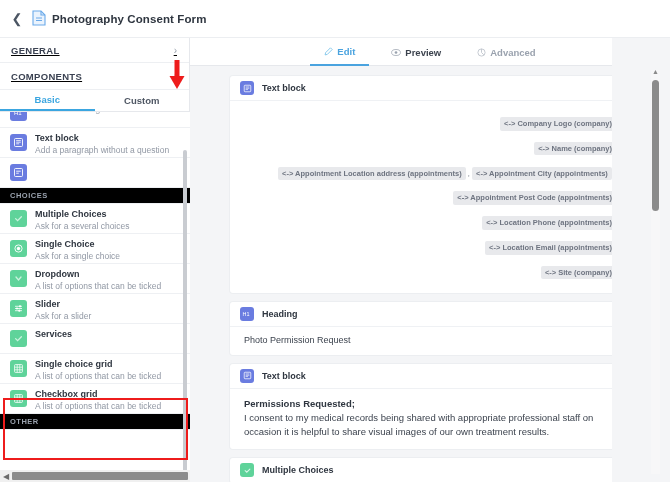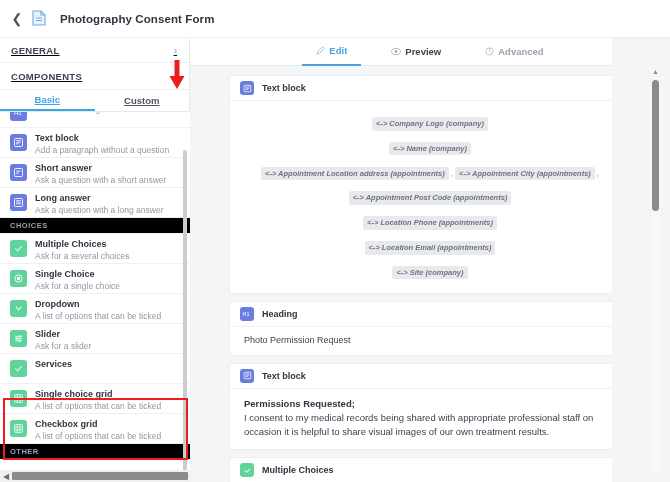--- a/index.html
+++ b/index.html
@@ -19,21 +19,21 @@
   }
   .back-chev {
     width: 14px; height: 14px; color: #4b5563; font-size: 13px;
     display: flex; align-items: center; justify-content: center; cursor: pointer;
   }
   .doc-icon {
     width: 16px; height: 18px; margin-left: 8px; position: relative;
   }
   .doc-icon svg { display: block; }
   .doc-title {
-    margin-left: 12px; font-size: 11.5px; font-weight: bold; color: #2f3640;
+    margin-left: 4px; font-size: 11.5px; font-weight: bold; color: #2f3640;
     letter-spacing: .1px;
   }
 
   
   .sidebar {
     position: absolute; left: 0; top: 38px; width: 190px; height: 444px;
     background: #ffffff; border-right: 1px solid #e6e8ec;
   }
   .acc-row {
     height: 24px; display: flex; align-items: center; justify-content: space-between;
@@ -42,21 +42,21 @@
   .acc-row .lbl { font-size: 9.5px; font-weight: bold; color: #3b4252; letter-spacing: .3px; }
   .acc-row .chev { font-size: 10px; color: #9aa2ae; }
   .acc-general { height: 25px; }
   .acc-components { height: 27px; }
 
   .tabs-basic {
     display: flex; height: 22px; border-bottom: 1px solid #e6e8ec; background: #fff;
   }
   .tabs-basic div {
     flex: 1; display: flex; align-items: center; justify-content: center;
-    font-size: 9.5px; font-weight: bold; cursor: pointer; text-decoration: underline;
+    font-size: 9.5px; font-weight: bold; cursor: pointer;
   }
   .tab-basic { color: #3ba6e0; border-bottom: 2px solid #3ba6e0; }
   .tab-custom { color: #4e5663; }
 
   .complist {
     position: absolute; top: 74px; left: 0; width: 190px; height: 390px;
     overflow: hidden; background: #fff;
   }
   .clip-top { position: relative; top: -14px; }
 
@@ -100,22 +100,22 @@
   }
   .hscroll .arrow { width: 12px; text-align: center; font-size: 8px; color: #6c6c6c; }
   .hscroll .thumb { height: 8px; background: #8b8b8b; border-radius: 1px; flex: 1; margin-right: 2px; }
 
   
   .main {
     position: absolute; left: 190px; top: 38px; width: 480px; height: 444px;
     background: #f4f5f7;
   }
   .main-tabs {
-    height: 28px; background: #fff; display: flex; align-items: center;
-    justify-content: center; gap: 16px; border-bottom: 1px solid #e6e8ec;
+    height: 28px; background: #fff; display: flex; 
+    justify-content: center; gap: 8px; border-bottom: 1px solid #e6e8ec;
   }
   .mtab {
     display: flex; align-items: center; gap: 4px; height: 28px;
     padding: 0 14px; font-size: 9.5px; font-weight: bold; cursor: pointer;
   }
   .mtab.sel { color: #4aa3df; border-bottom: 2px solid #4aa3df; }
   .mtab.off { color: #9aa2ae; }
   .mtab.mid { color: #3c434e; }
   .mtab svg { display: block; }
 
@@ -128,21 +128,21 @@
     height: 25px; display: flex; align-items: center; padding-left: 10px;
     border-bottom: 1px solid #eff1f4;
   }
   .card-head .chip {
     width: 14px; height: 14px; border-radius: 3px;
     display: flex; align-items: center; justify-content: center;
   }
   .card-head .ttl { font-size: 9px; font-weight: bold; color: #2f3640; margin-left: 8px; }
   .card-body { padding: 8px 14px 10px 14px; }
 
-  .tok-row { text-align: center; line-height: 1.55; font-style: italic; }
+  .tok-row { text-align: right; line-height: 1.55; }
   .tok {
     display: inline-block; background: #e8e9ec; color: #6e7480;
     font-size: 7.5px; padding: 1px 4px; border-radius: 2px; margin: 1px 0;
     font-weight: bold;
   }
   .comma { font-size: 7.5px; color: #6e7480; }
 
   .plain { font-size: 9px; color: #3c434e; }
   .bodytext { font-size: 9.5px; color: #3c434e; line-height: 1.5; }
   .bodytext b { color: #2f3640; }
@@ -223,38 +223,22 @@
           </div>
         </div>
 
         <div class="comp-item">
           <div class="comp-ic ic-blue">
             <svg width="11" height="11" viewBox="0 0 11 11">
               <rect x="1.5" y="1.5" width="8" height="8" rx="1" fill="none" stroke="#fff" stroke-width=".9"></rect>
               <path d="M3.2 4.2h4.5M3.2 6.2h2.6" stroke="#fff" stroke-width=".9"></path>
             </svg>
           </div>
-          <div class="comp-txt">
-            <span class="comp-name">Short answer</span>
-            <span class="comp-desc">Ask a question with a short answer</span>
-          </div>
-        </div>
-
-        <div class="comp-item">
-          <div class="comp-ic ic-blue">
-            <svg width="11" height="11" viewBox="0 0 11 11">
-              <rect x="1.5" y="1.5" width="8" height="8" rx="1" fill="none" stroke="#fff" stroke-width=".9"></rect>
-              <path d="M3.2 3.6h4.6M3.2 5.2h4.6M3.2 6.8h4.6" stroke="#fff" stroke-width=".8"></path>
-            </svg>
-          </div>
-          <div class="comp-txt">
-            <span class="comp-name">Long answer</span>
-            <span class="comp-desc">Ask a question with a long answer</span>
-          </div>
-        </div>
+        </div>
+
 
         <div class="section-cap">CHOICES</div>
 
         <div class="comp-item">
           <div class="comp-ic ic-green">
             <svg width="11" height="11" viewBox="0 0 11 11">
                 <path d="M2.6 5.6l2 2 3.8-3.9" fill="none" stroke="#c9f2de" stroke-width="1.3" stroke-linecap="round"></path>
               </svg>
           </div>
           <div class="comp-txt">

